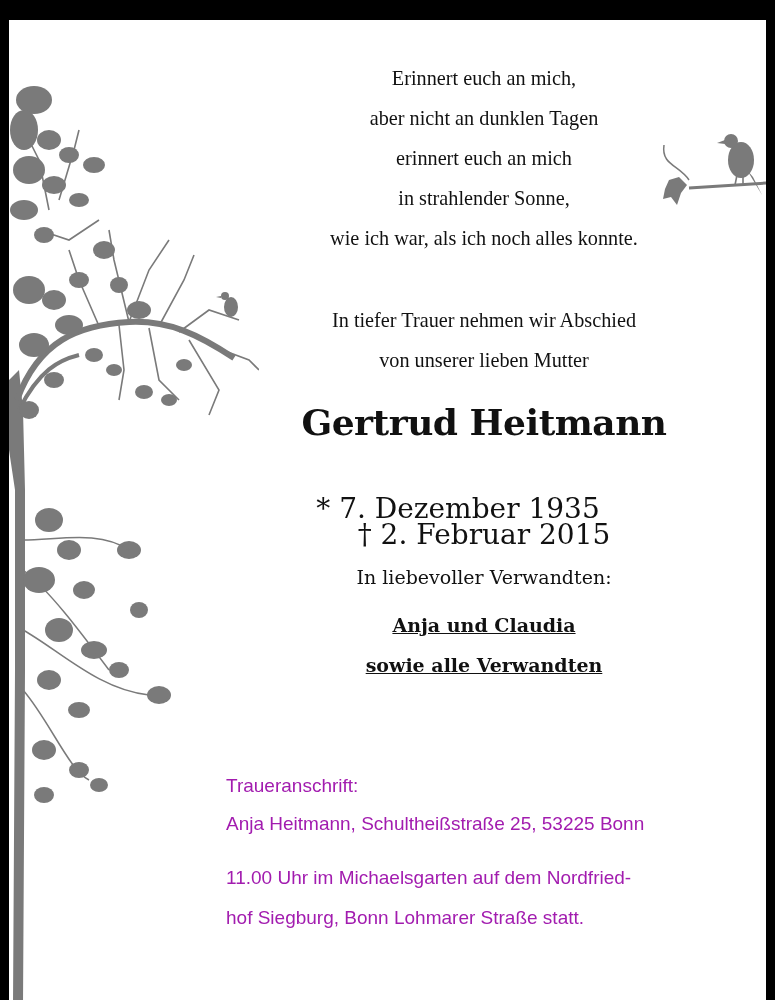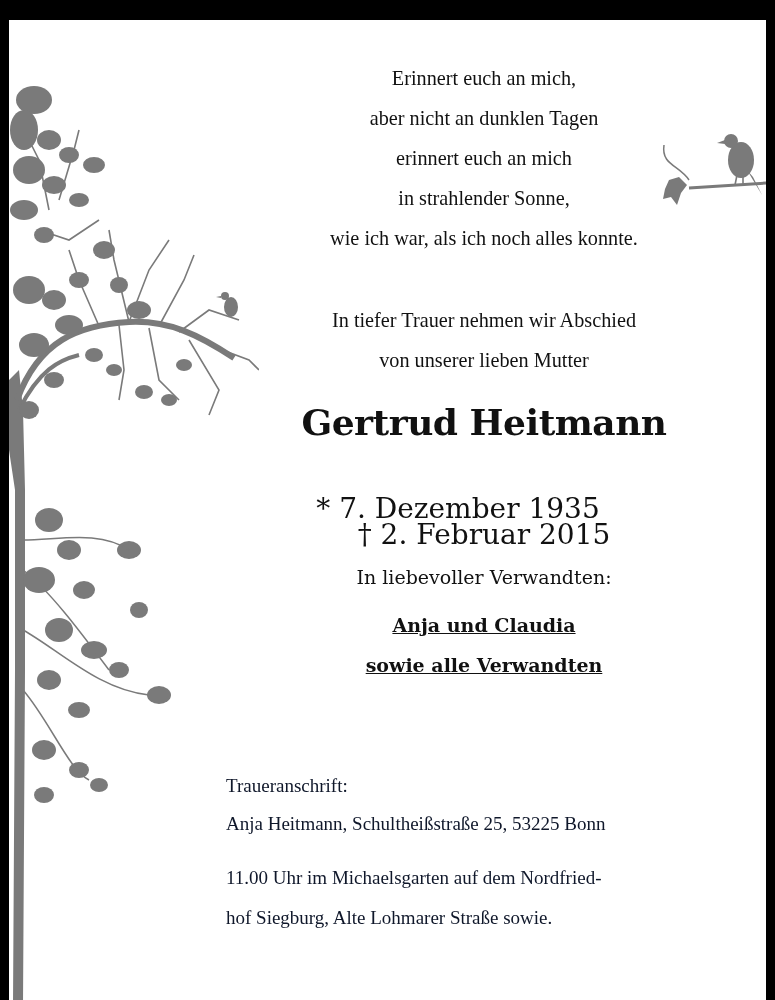--- a/index.html
+++ b/index.html
@@ -18,21 +18,21 @@
   .name { top:372px; font-family:"DejaVu Serif", serif; font-weight:bold; font-size:36px; line-height:60px; letter-spacing:-0.5px; }
   .maiden { top:437px; font-family:"DejaVu Serif", serif; font-size:19px; line-height:26px; }
   .dates { top:476px; font-family:"DejaVu Serif", serif; font-size:28px; line-height:26px; }
   .dates span { display:inline-block; }
   .dates .gap { width:52px; }
   .memory { top:544px; font-family:"DejaVu Serif", serif; font-size:19px; line-height:26px; }
   .family { top:585px; font-family:"DejaVu Serif", serif; font-weight:bold; font-size:19px; line-height:40px;text-decoration:underline; }
   .closing { top:693px; font-family:"DejaVu Serif", serif; font-weight:bold; font-size:19px; line-height:28px; }
   .left-block {
     position:absolute; left:217px; width:520px;
-    font-family:Liberation Serif, serif; color:#0f172a; font-size:19px;
+    font-family:Liberation Sans, sans-serif; color:#a21caf; font-size:19px;
   }
   .addr-label { top:752px; line-height:28px; }
   .addr { top:790px; line-height:28px; }
   .burial { top:838px; line-height:40px; text-align:justify; }
   .burial div { white-space:nowrap; }
 </style>
 </head>
 <body>
 
 <div class="page">
@@ -159,15 +159,15 @@
     <div>Anja und Claudia</div>
     <div>sowie alle Verwandten</div>
   </div>
 
 
   <div class="left-block addr-label">Traueranschrift:</div>
   <div class="left-block addr">Anja Heitmann, Schultheißstraße 25, 53225 Bonn</div>
 
   <div class="left-block burial">
     <div>11.00 Uhr im Michaelsgarten auf dem Nordfried-</div>
-    <div>hof Siegburg, Alte Lohmarer Straße sowie.</div>
+    <div>hof Siegburg, Bonn Lohmarer Straße statt.</div>
   </div>
 </div>
 
 </body></html>

